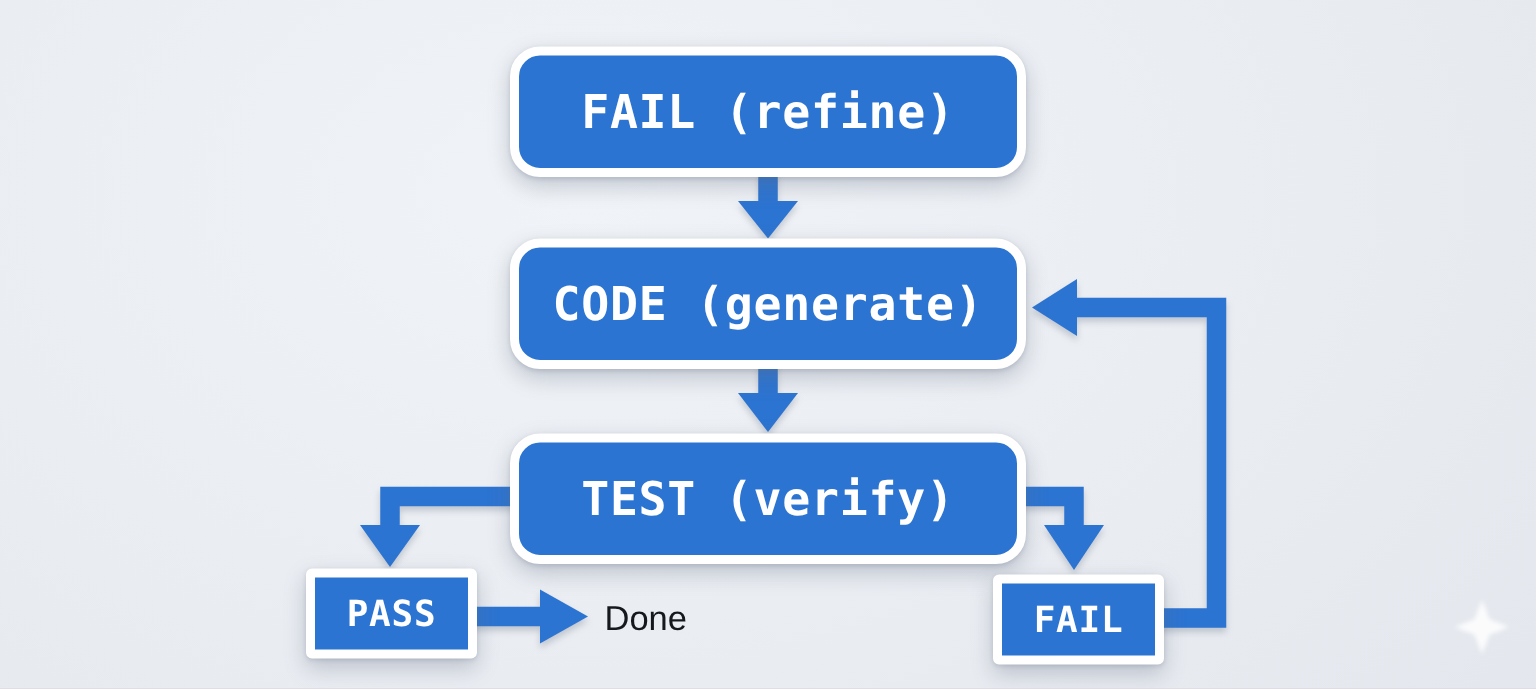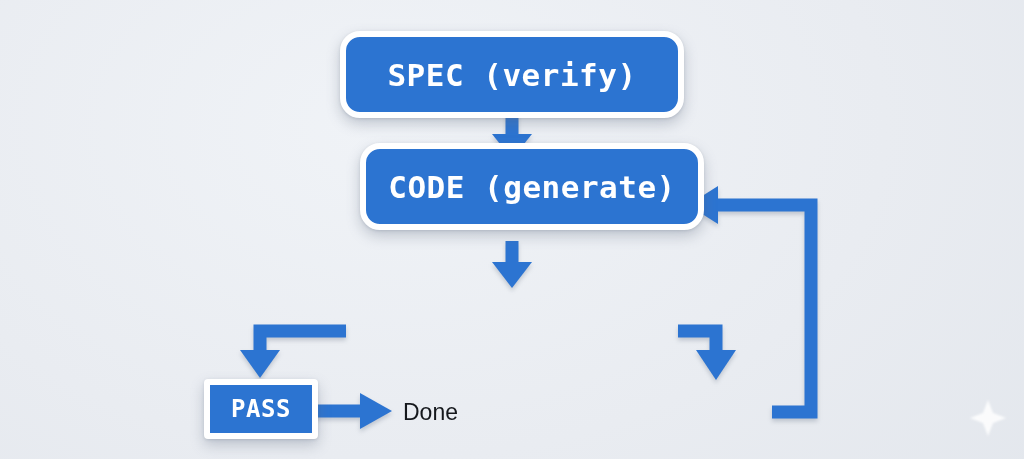--- a/index.html
+++ b/index.html
@@ -39,21 +39,21 @@
     left:340px;width:344px;height:87px;
     border-radius:20px;
     font-size:31px;
   }
   .node.sm{
     width:114px;height:60px;
     border-radius:4px;
     font-size:24px;
   }
   #node-spec{top:31px;}
-  #node-code{top:143px;margin-left:20px;}
+  #node-code{top:159px;}
   #node-test{top:289px;}
   #node-pass{left:204px;top:379px;}
   #node-fail{left:662px;top:383px;}
   .done-label{
     position:absolute;
     left:403px;top:399px;
     font-family:"Liberation Sans",sans-serif;
     font-weight:400;
     font-size:23px;
     color:var(--done-text);
@@ -97,32 +97,38 @@
       <polygon points="360,393 360,429 392,411" fill="#2c74d1"></polygon>
     </g>
 
     <g>
       <path d="M772 412 H811 V205 H718" fill="none" stroke-width="13" stroke="#2c74d1"></path>
       <polygon points="718,186 718,224 688,205" fill="#2c74d1"></polygon>
     </g>
   </svg>
 
   <div class="node lg" id="node-spec">
-    <span>SPEC (verify)</span>
+    <span>FAIL (refine)</span>
   </div>
 
   <div class="node lg" id="node-code">
     <span>CODE (generate)</span>
   </div>
 
+  <div class="node lg" id="node-test">
+    <span>TEST (verify)</span>
+  </div>
 
   <div class="node sm" id="node-pass">
     <span>PASS</span>
   </div>
 
+  <div class="node sm" id="node-fail">
+    <span>FAIL</span>
+  </div>
 
   <div class="done-label">Done</div>
 
   <div class="sparkle">
     <svg width="40" height="40" viewBox="0 0 40 40" aria-hidden="true">
       <polygon points="20,2 25,15 38,20 25,25 20,38 15,25 2,20 15,15" fill="#ffffff"></polygon>
     </svg>
   </div>
 
 </div>

